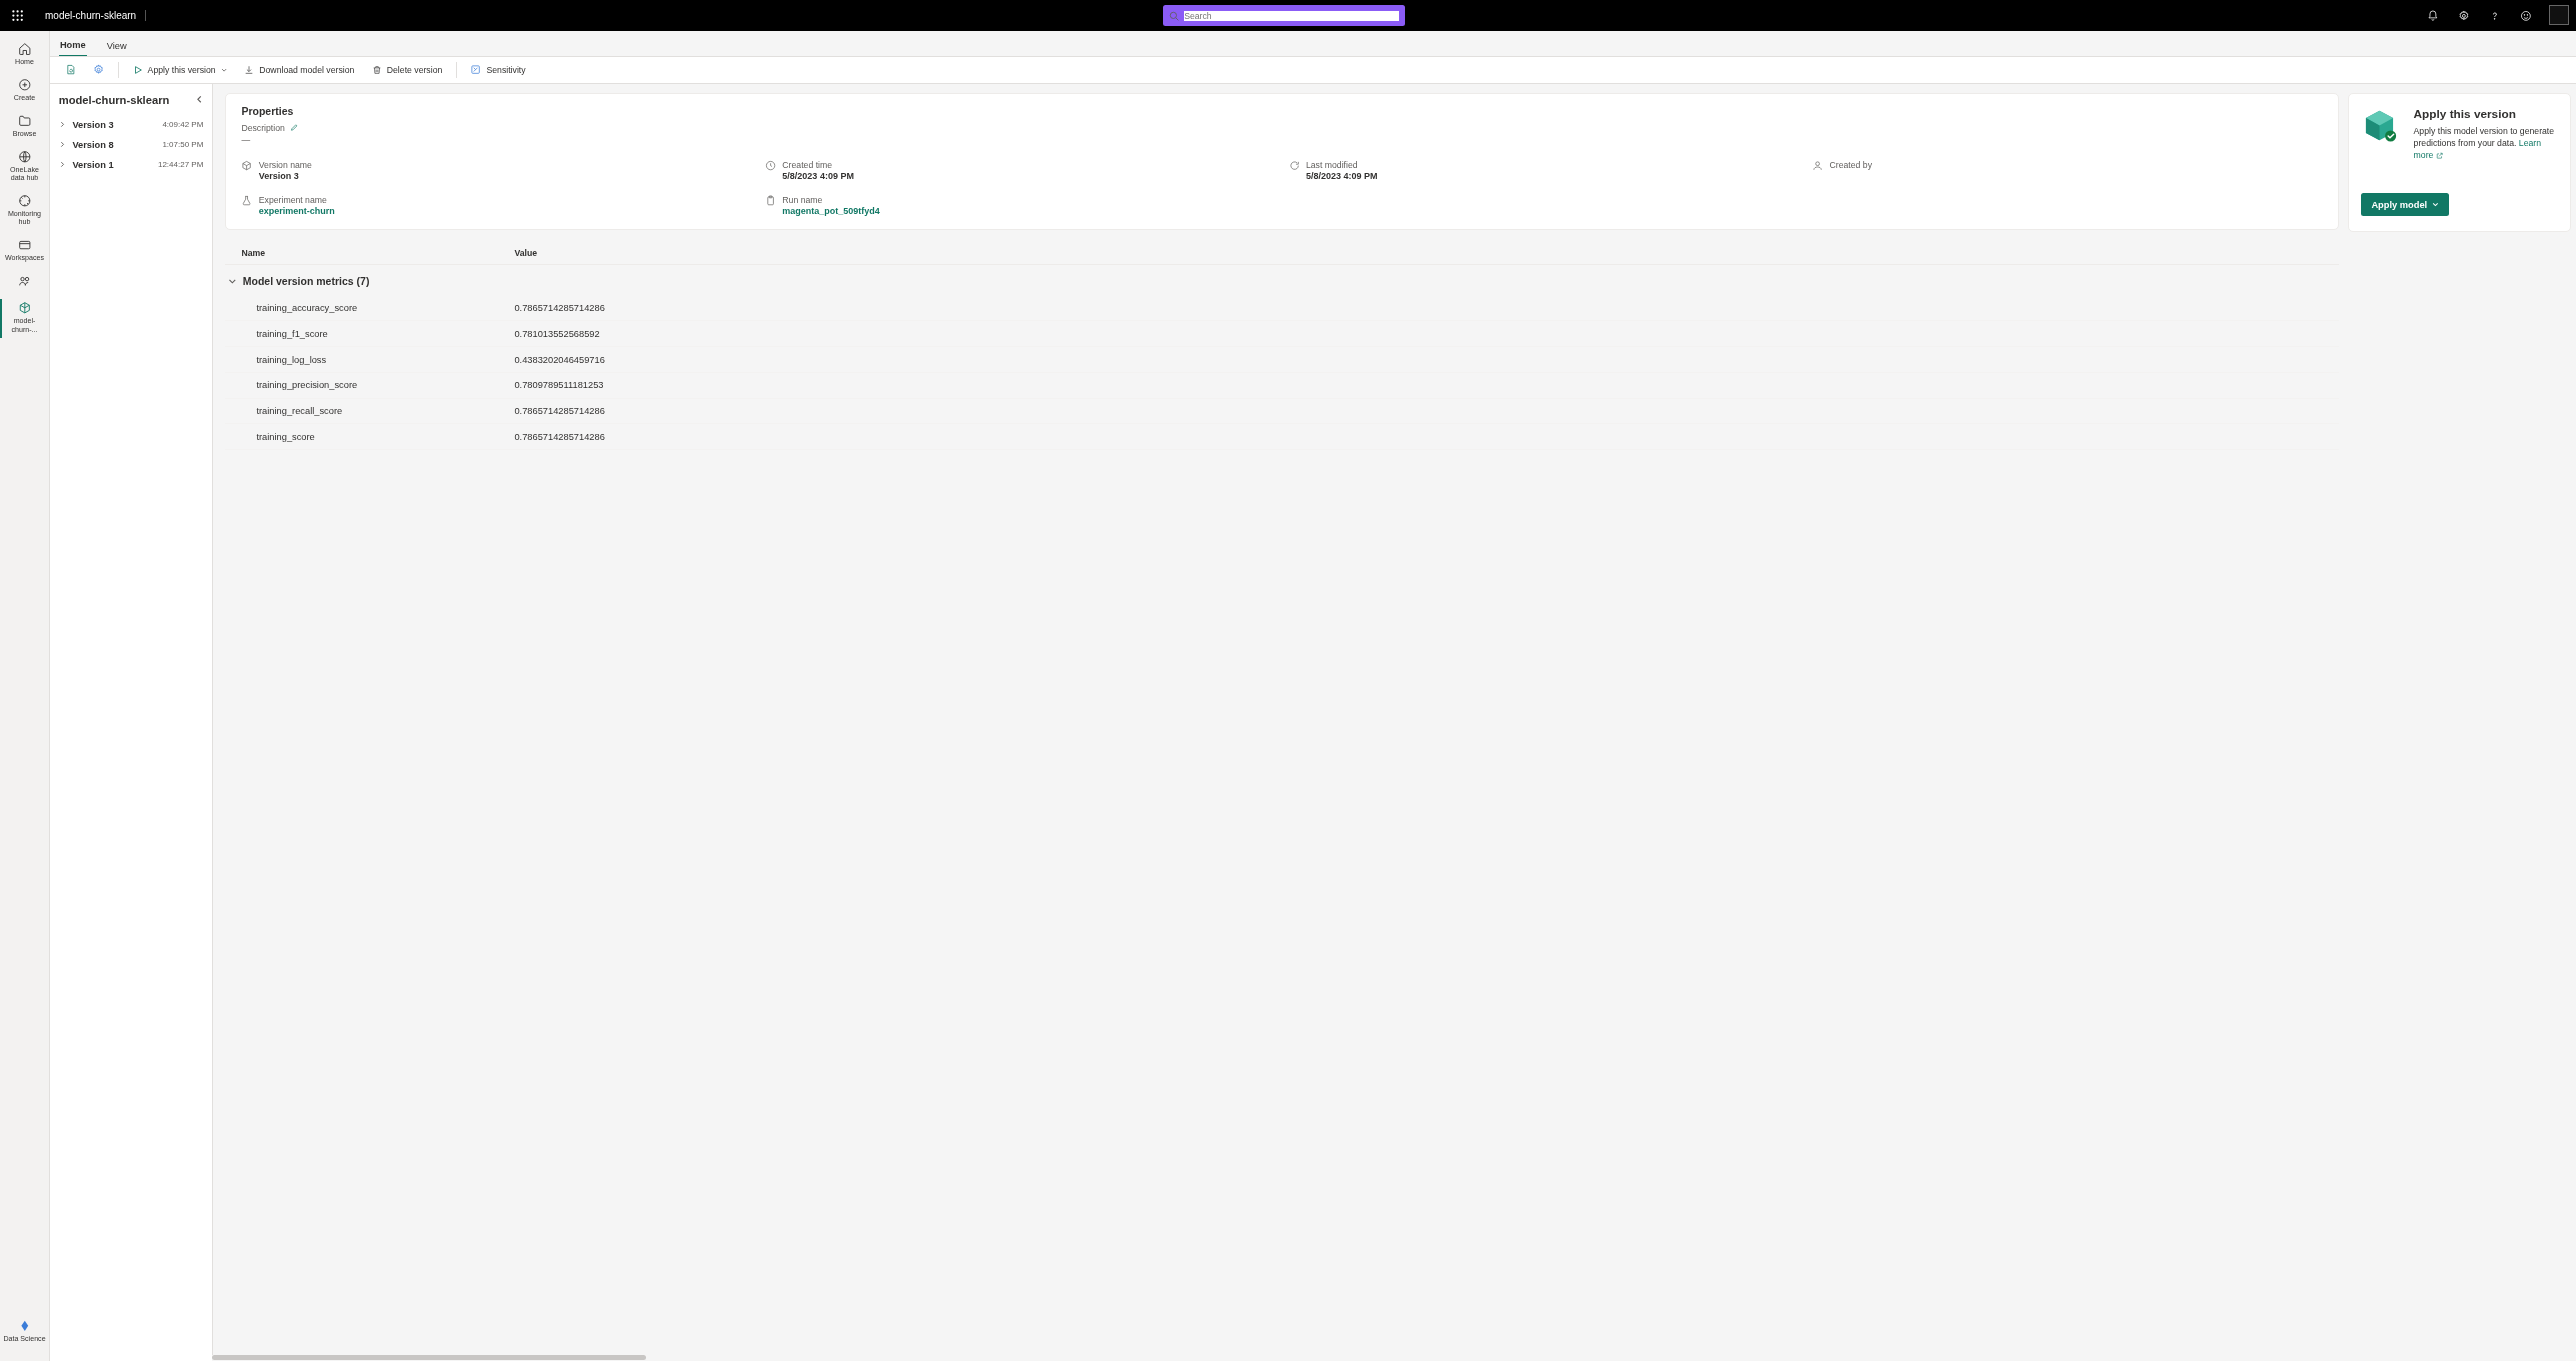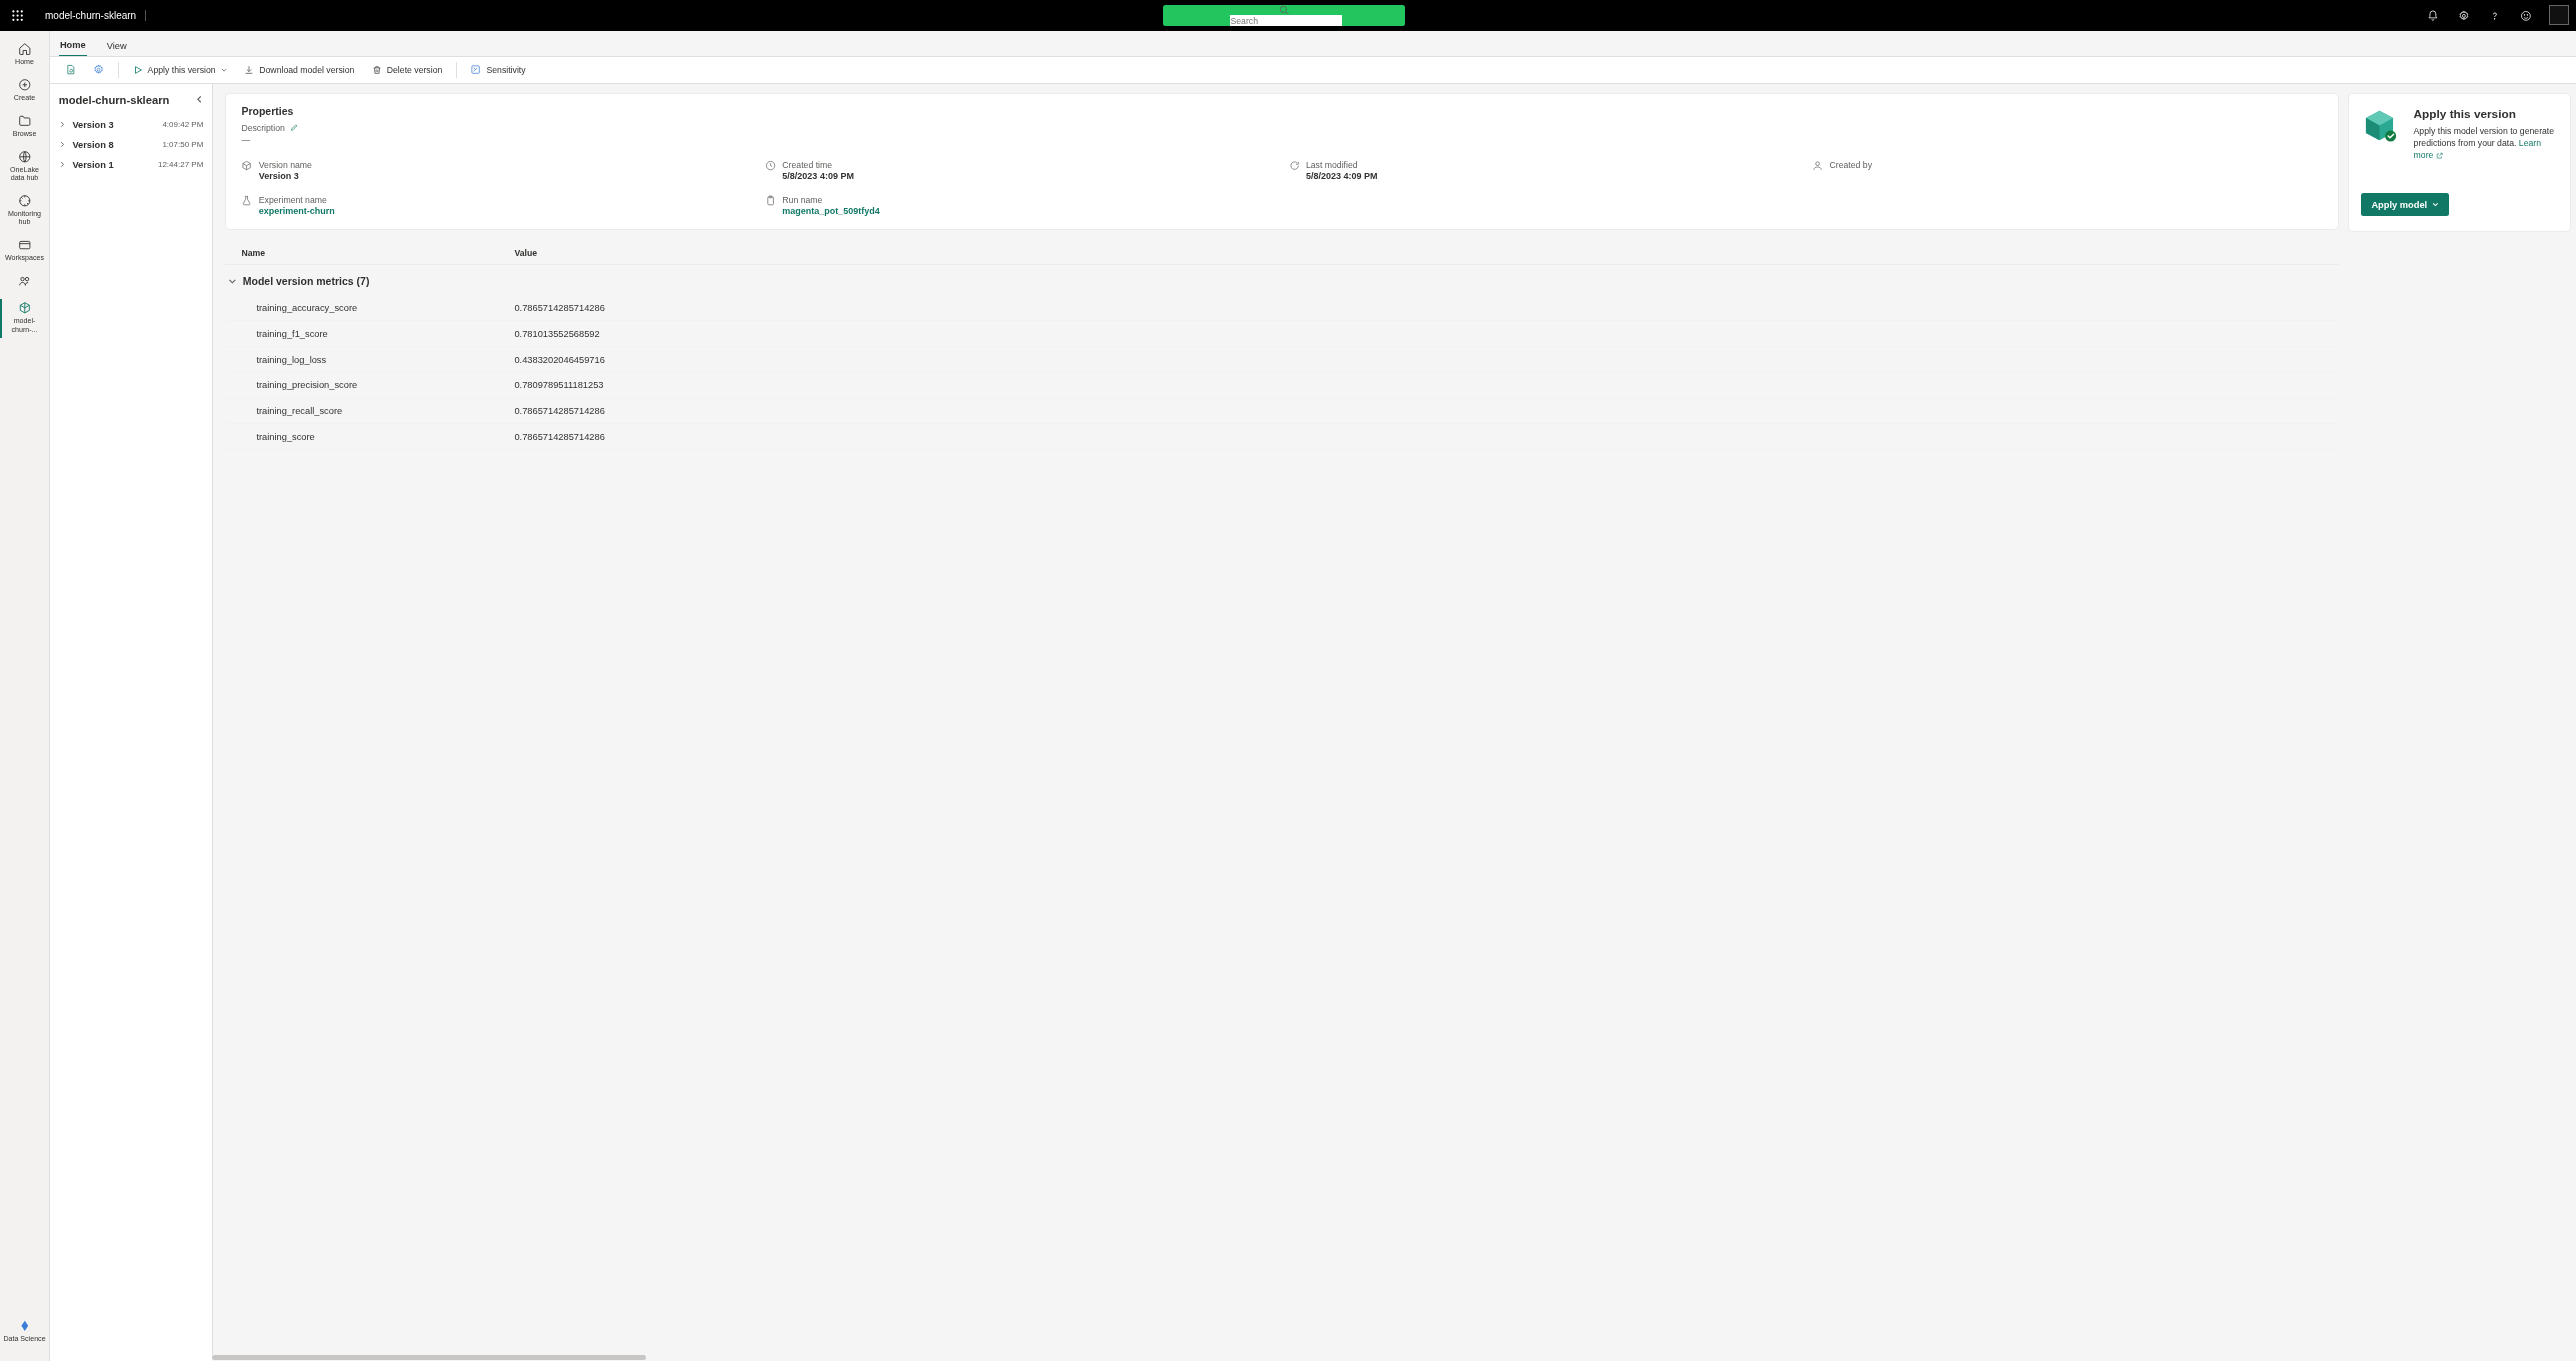--- a/index.html
+++ b/index.html
@@ -4,21 +4,21 @@
 <style>
 * { box-sizing: border-box; margin: 0; padding: 0; }
 body { font-family: "Segoe UI", -apple-system, sans-serif; font-size: 8.7px; color: #323130; background: #f5f5f5; overflow: hidden; }
 
 
 .topbar { height: 31px; background: #000; display: flex; align-items: center; padding: 0 5px; color: #fff; }
 .waffle { width: 25px; height: 25px; display: flex; align-items: center; justify-content: center; cursor: pointer; }
 .waffle-svg { width: 11.2px; height: 11.2px; }
 .topbar-title { margin-left: 15px; font-size: 10px; font-weight: 400; padding-right: 8.7px; border-right: 0.6px solid #555; }
 .topbar-center { flex: 1; display: flex; justify-content: center; }
-.search-wrap { width: 242px; height: 21px; background: #22c55e; border-radius: 2.5px; display: flex; align-items: center; padding: 0 6.2px; flex-direction: column; }
+.search-wrap { width: 242px; height: 21px; background: #8b5cf6; border-radius: 2.5px; display: flex; align-items: center; padding: 0 6.2px; }
 .search-wrap input { border: none; outline: none; flex: 1; font-size: 8.7px; color: #605e5c; margin-left: 5px; }
 .topbar-right { display: flex; align-items: center; gap: 8.7px; margin-right: 2.5px; }
 .topbar-icon { width: 22.3px; height: 22.3px; display: flex; align-items: center; justify-content: center; cursor: pointer; color: #fff; }
 .avatar { width: 20px; height: 20px; border: 0.6px solid #666; background: #111; margin-left: 2.5px; }
 
 
 .shell { display: flex; height: calc(100vh - 31px); }
 
 
 .nav-rail { width: 50px; background: #f3f2f1; border-right: 0.6px solid #e1dfdd; display: flex; flex-direction: column; align-items: center; padding-top: 6.2px; }

